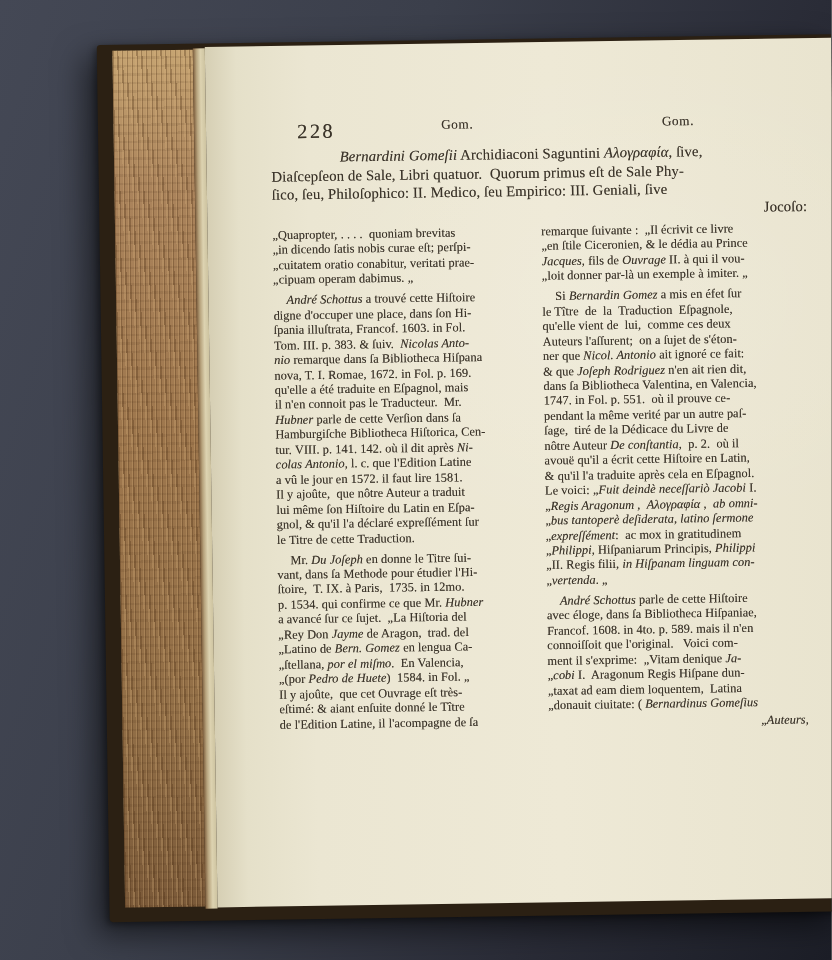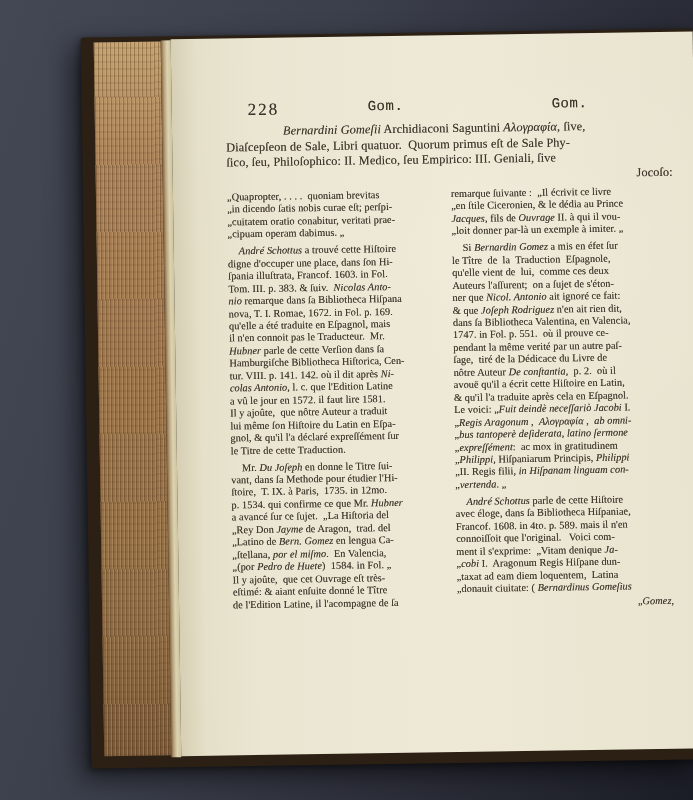--- a/index.html
+++ b/index.html
@@ -31,21 +31,21 @@
     background:linear-gradient(90deg,#7e5f3e 0%,#b7a37d 28%,#ddd3b1 62%,#cdc3a0 100%);
   }
   .page{
     position:absolute;left:90px;top:3px;right:0;bottom:11px;
     background:
       radial-gradient(ellipse 420px 300px at 68% 30%, rgba(255,255,255,0.10), rgba(0,0,0,0) 70%),
       linear-gradient(90deg,#d6cfb4 0px,#e5e0c9 26px,#ebe6d2 85px,#eee9d6 55%,#e9e4cf 100%);
     color:#3a3329;
   }
   .page-number{position:absolute;left:52px;top:62px;font-size:17px;letter-spacing:2px;margin-left:24px;}
-  .running-head{position:absolute;top:62px;font-size:14px;letter-spacing:0.5px;font-family:Liberation Mono, monospace;}
+  .running-head{position:absolute;top:62px;font-size:11px;letter-spacing:0.5px;}
   .rh1{left:196px;} .rh2{left:380px;}
   .heading{position:absolute;left:54px;top:86px;width:446px;font-size:12.3px;line-height:15.6px;letter-spacing:0.1px;}
   .h-line{white-space:pre;}
   .h-indent{padding-left:57px;}
   .h-right{text-align:right;white-space:normal;}
   .col{position:absolute;top:153px;font-size:10.3px;line-height:12.45px;letter-spacing:0.05px;}
   .col-left{left:54px;width:218px;}
   .col-right{left:278px;width:221px;}
   .para{margin:0;}
   .para + .para{margin-top:4.5px;}
@@ -144,16 +144,16 @@
         <div class="para">
           <div class="line indent"><i>André Schottus</i> parle de cette Hiſtoire</div>
           <div class="line">avec éloge, dans ſa Bibliotheca Hiſpaniae,</div>
           <div class="line">Francof. 1608. in 4to. p. 589. mais il n'en</div>
           <div class="line">connoiſſoit que l'original.   Voici com-</div>
           <div class="line">ment il s'exprime:  „Vitam denique <i>Ja-</i></div>
           <div class="line">„<i>cobi</i> I.  Aragonum Regis Hiſpane dun-</div>
           <div class="line">„taxat ad eam diem loquentem,  Latina</div>
           <div class="line">„donauit ciuitate: ( <i>Bernardinus Gomeſius</i></div>
         </div>
-        <div class="catchword">„<i>Gomez</i>,</div>
+        <div class="catchword">„<i>Auteurs</i>,</div>
       </div>
   </div>
 </div>
 
 </body></html>

